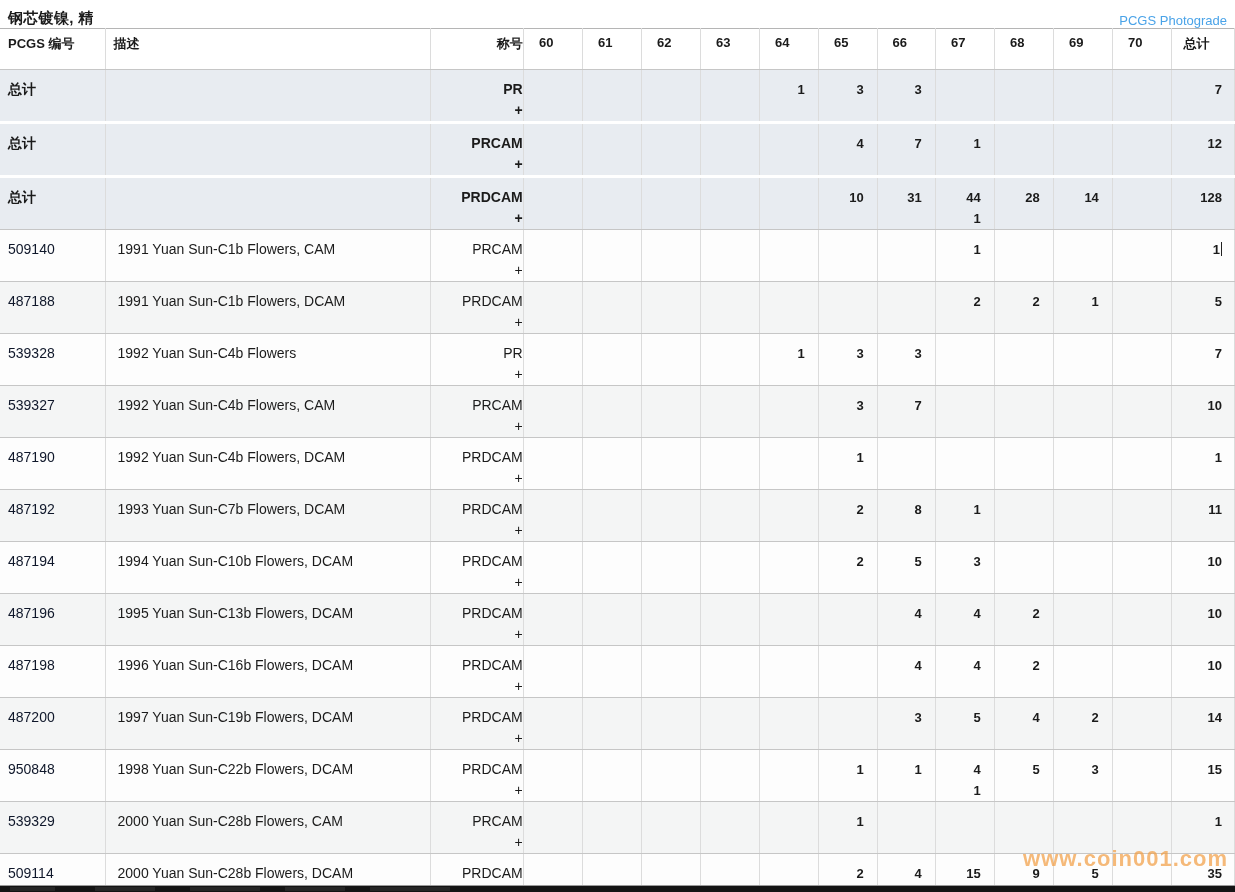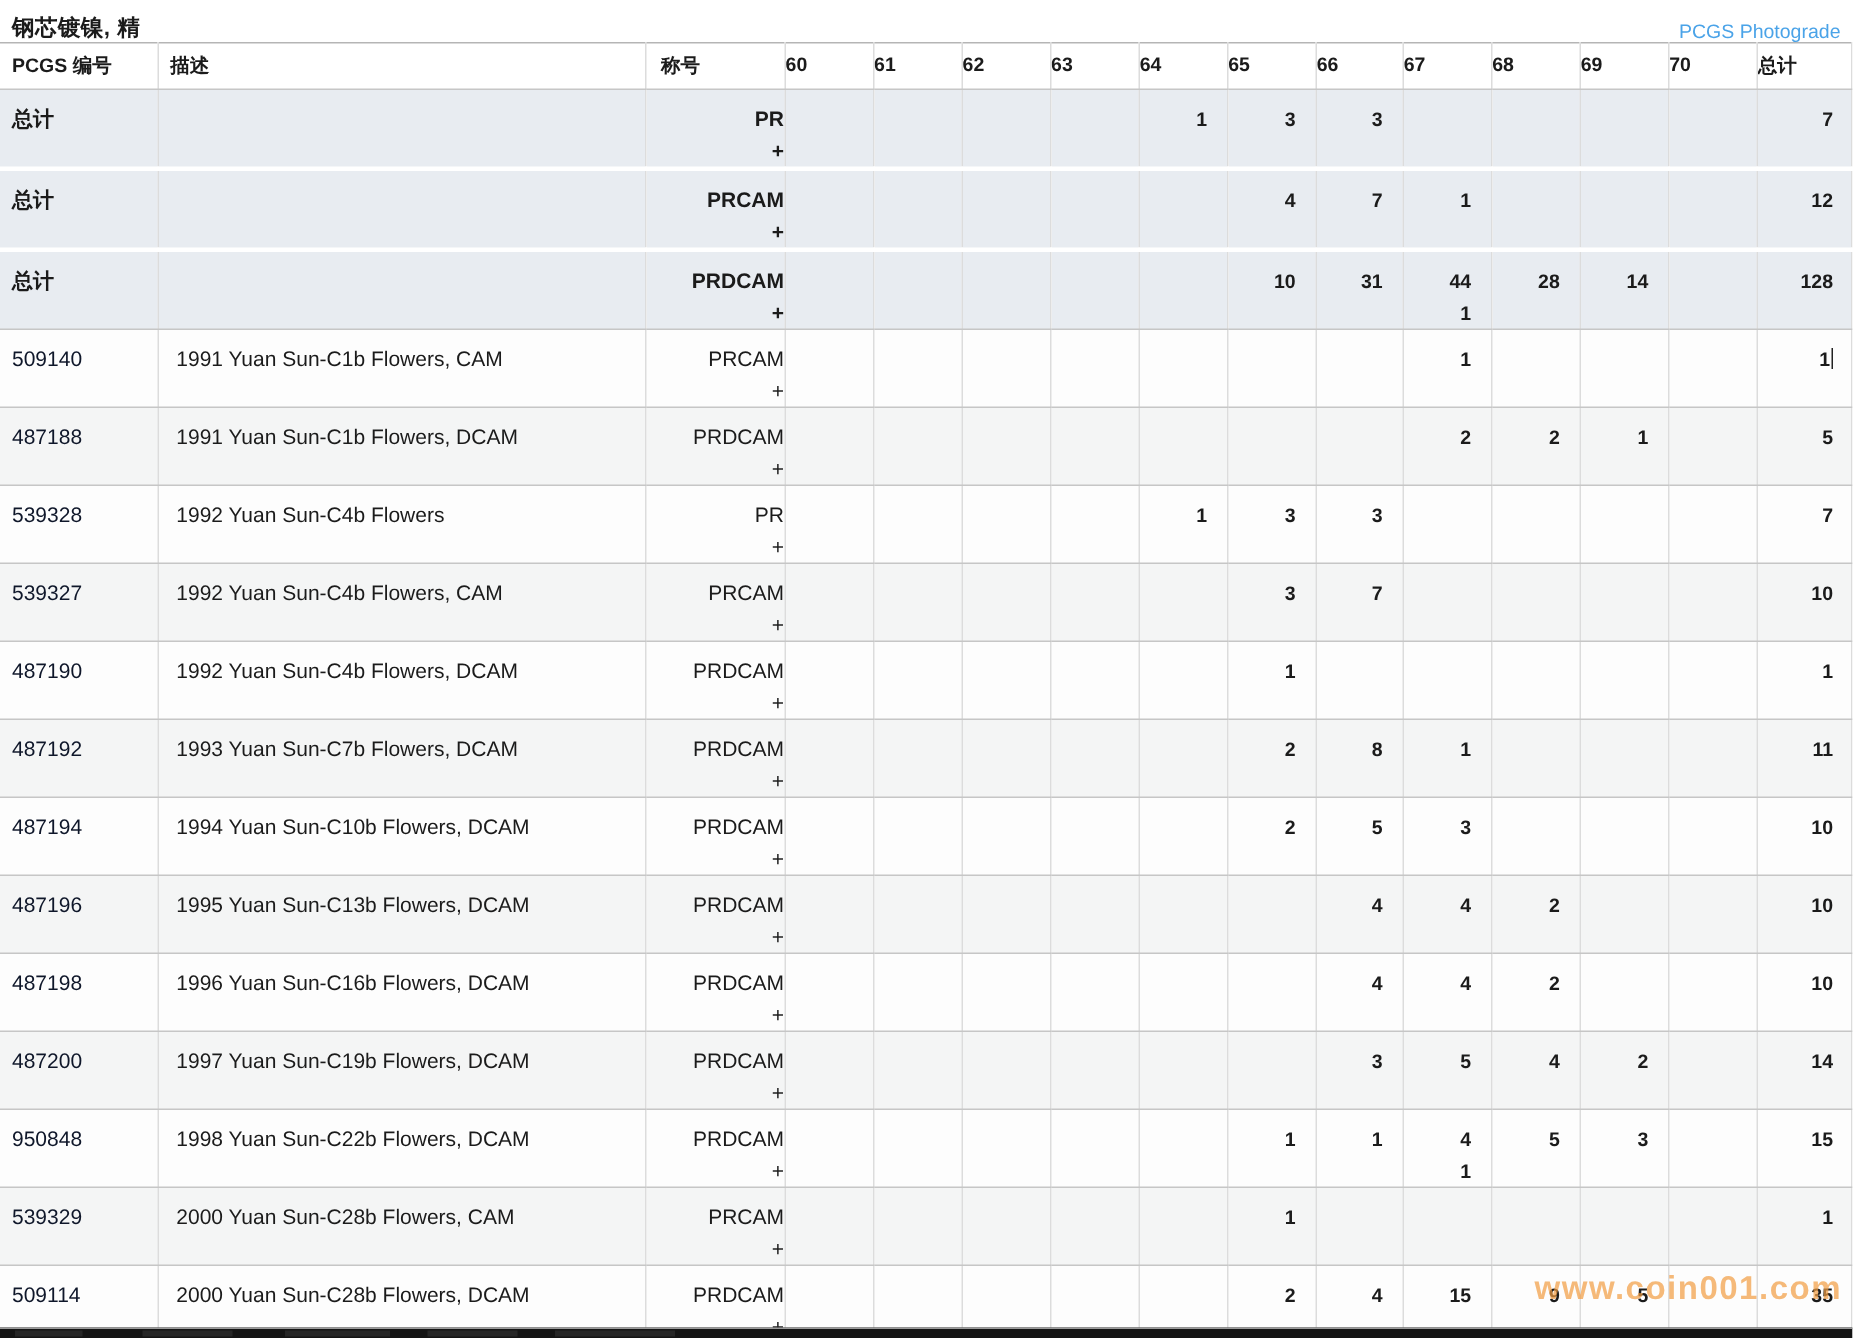--- a/index.html
+++ b/index.html
@@ -7,23 +7,23 @@
     width:1235px;height:892px;position:relative;overflow:hidden;
     background:#fff;font-family:"Liberation Sans","DejaVu Sans",sans-serif;
     color:#1b1b1b;
   }
   .topbar{display:flex;justify-content:space-between;align-items:flex-end;height:28px;}
   .page-title{font-size:15px;font-weight:700;padding:5px 0 0 8px;letter-spacing:.3px;}
   .photograde{font-size:13px;color:#4aa3e8;text-decoration:none;padding:4px 8px 0 0;}
   table{border-collapse:collapse;table-layout:fixed;width:1235px;border-top:1px solid #b5b5b5;}
   th,td{box-sizing:border-box;vertical-align:top;overflow:hidden;}
   thead tr{height:27px;}
-  th{font-size:13px;font-weight:700;border-bottom:1px solid #c6c6c6;border-right:1px solid #dcdcdc;padding:6px 13px 6px 0;text-align:left;white-space:nowrap;}
+  th{font-size:13px;font-weight:700;border-bottom:1px solid #c6c6c6;border-right:1px solid #dcdcdc;padding:6px 13px 16px 0;text-align:center;white-space:nowrap;}
   th.th-text{text-align:left;padding:6px 0 4px 8px;}
-  th.th-desig{text-align:left;padding:6px 0 0 10px;}
+  th.th-desig{text-align:right;padding:6px 0 0 10px;}
   tbody tr{height:50px;}
   tbody td{border-bottom:1px solid #c6c6c6;border-right:1px solid #dcdcdc;font-size:13px;padding:9px 13px 0 0;text-align:right;line-height:21px;white-space:pre-line;font-weight:600;}
   td.c-first{text-align:left;padding:9px 0 0 8px;font-weight:400;font-size:14px;}
   td.c-desc{text-align:left;padding:9px 0 0 12px;font-weight:400;font-size:14px;white-space:nowrap;}
   td.c-desig{text-align:right;padding:9px 0 0 10px;font-weight:400;font-size:14px;}
   td.c-total{padding-right:12px;}
   tr.summary{background:#e8ecf1;}
   tr.summary td{font-weight:700;border-bottom:3px solid #ffffff;}
   tr.summary td.c-desig{font-weight:700;}
   tr.summary td.c-first{font-weight:700;font-size:14px;}

